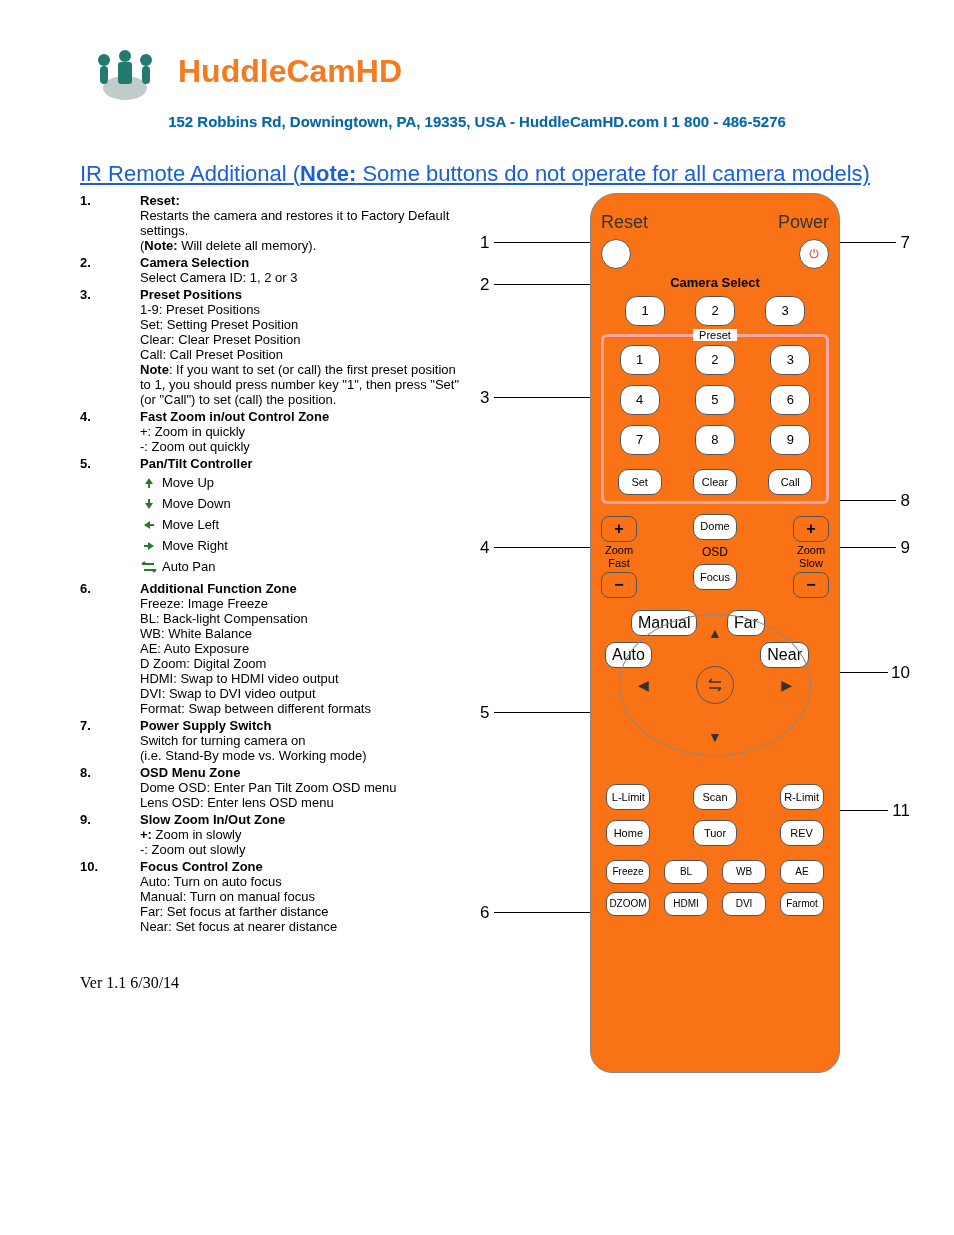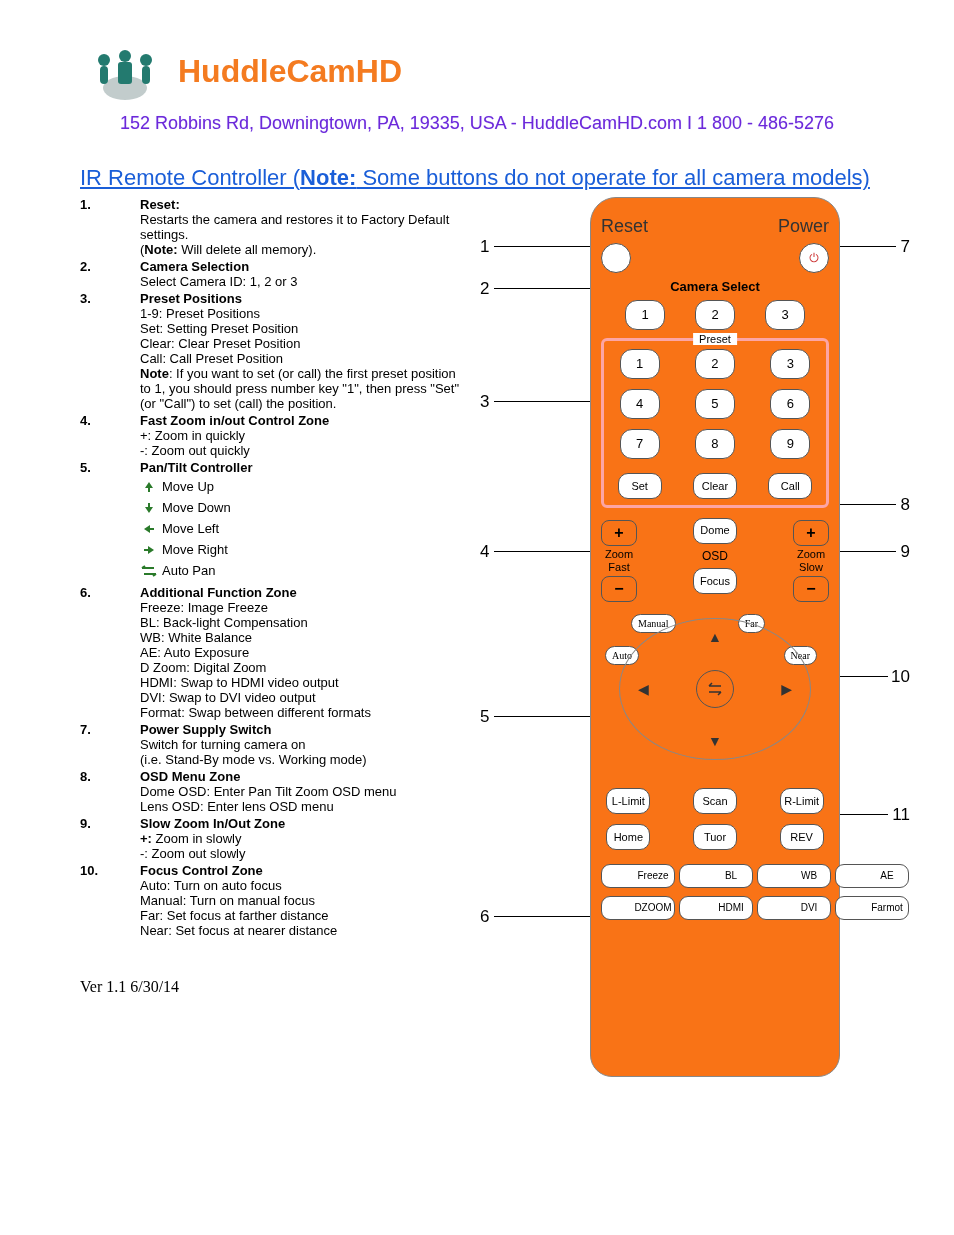--- a/index.html
+++ b/index.html
@@ -23,23 +23,23 @@
   }
   .logo-icon svg { width: 90px; height: 60px; }
   .brand {
     font-size: 32px;
     font-weight: bold;
     color: #f47b20;
     font-family: Verdana, sans-serif;
   }
   .address {
     text-align: center;
-    color: #6d28d9;
-    font-weight: normal;
-    font-size: 18px;
+    color: #0369a1;
+    font-weight: bold;
+    font-size: 15px;
     text-shadow: 0 0 1px rgba(0,0,255,0.2);
     margin-bottom: 30px;
   }
   .section-title {
     color: #1a5ed8;
     font-size: 22px;
     font-family: "Trebuchet MS", Verdana, sans-serif;
     text-decoration: underline;
     margin: 20px 0 4px 0;
     font-weight: normal;
@@ -111,21 +111,21 @@
   .row.center { justify-content: center; gap: 30px; }
   .btn-round {
     width: 38px; height: 28px;
     border: 1px solid #555;
     border-radius: 12px;
     display: flex; align-items: center; justify-content: center;
     font-size: 13px;
     background: #fff;
   }
   .btn-round.sm { width: 42px; height: 24px; font-size: 11px; border-radius: 10px; }
-  .btn-round.tiny { width: 42px; height: 22px; font-size: 10px; border-radius: 9px; padding-left: 30px; }
+  .btn-round.tiny { width: 42px; height: 22px; font-size: 10px; border-radius: 9px; }
   .btn-circ {
     width: 28px; height: 28px;
     border: 1px solid #555; border-radius: 50%;
     display: flex; align-items: center; justify-content: center;
     background: #fff;
     font-size: 12px;
   }
   .camsel {
     text-align: center; font-weight: bold; font-size: 13px; margin: 4px 0 6px;
   }
@@ -157,21 +157,21 @@
   .dpad .dcenter {
     width: 36px; height: 36px; border: 1px solid #555; border-radius: 50%;
     display: flex; align-items: center; justify-content: center;
   }
   .dpad .arrbtn {
     position: absolute; font-size: 14px; color: #333;
   }
   .dpad-labels { position: relative; }
   .dpad-corner {
     position: absolute; border: 1px solid #555; border-radius: 10px;
-    font-size: 10px; padding: 3px 6px; background: #fff; font-family: Liberation Serif, serif;
+    font-size: 16px; padding: 3px 6px; background: #fff;
   }
   .funcgrid { display: grid; grid-template-columns: repeat(4,1fr); gap: 8px 4px; justify-items: center; margin-top: 4px; }
   
   .callout {
     position: absolute;
     font-size: 17px;
     font-family: Arial, sans-serif;
   }
   .cline {
     position: absolute;
@@ -195,21 +195,21 @@
         <circle cx="45" cy="16" r="6" fill="#237a6f"></circle>
       </svg>
     </span>
     <span class="brand">HuddleCamHD</span>
   </span>
 </div>
 
 <div class="address">152 Robbins Rd, Downingtown, PA, 19335, USA - HuddleCamHD.com I 1 800 - 486-5276</div>
 
 <div class="section-title">
-  <span>IR Remote Controller (</span><span class="bold">Note:</span><span> Some buttons do not operate for all camera models)</span>
+  <span>IR Remote Additional (</span><span class="bold">Note:</span><span> Some buttons do not operate for all camera models)</span>
 </div>
 
 <div class="content">
   <div class="left">
     <ol class="main" id="mainlist">
         <li>
           <div class="num">1.</div>
           <div class="body">
             <div class="h">Reset:</div>
             <div class="d">Restarts the camera and restores it to Factory Default settings.</div>
@@ -420,21 +420,21 @@
             <div>Zoom</div>
             <div>Slow</div>
             <div class="zbtn">−</div>
           </div>
         </div>
 
         <div class="dpad-labels" style="height:160px; margin-top:14px">
           <span class="dpad-corner" style="left:30px; top:-4px">Manual</span>
           <span class="dpad-corner" style="right:64px; top:-4px">Far</span>
           <span class="dpad-corner" style="left:4px; top:28px">Auto</span>
-          <span class="dpad-corner" style="right:12px; top:28px">Near</span>
+          <span class="dpad-corner" style="right:20px; top:28px">Near</span>
           <div class="dpad">
             <div class="arrbtn" style="top:10px">▲</div>
             <div class="arrbtn" style="bottom:10px">▼</div>
             <div class="arrbtn" style="left:18px">◀</div>
             <div class="arrbtn" style="right:18px">▶</div>
             <div class="dcenter">
               <svg width="18" height="14" viewBox="0 0 18 14">
                   <path d="M3 4 h12 M3 4 l3 -3 M15 10 h-12 M15 10 l-3 3" stroke="#333" stroke-width="1.5" fill="none"></path>
                 </svg>
             </div>

